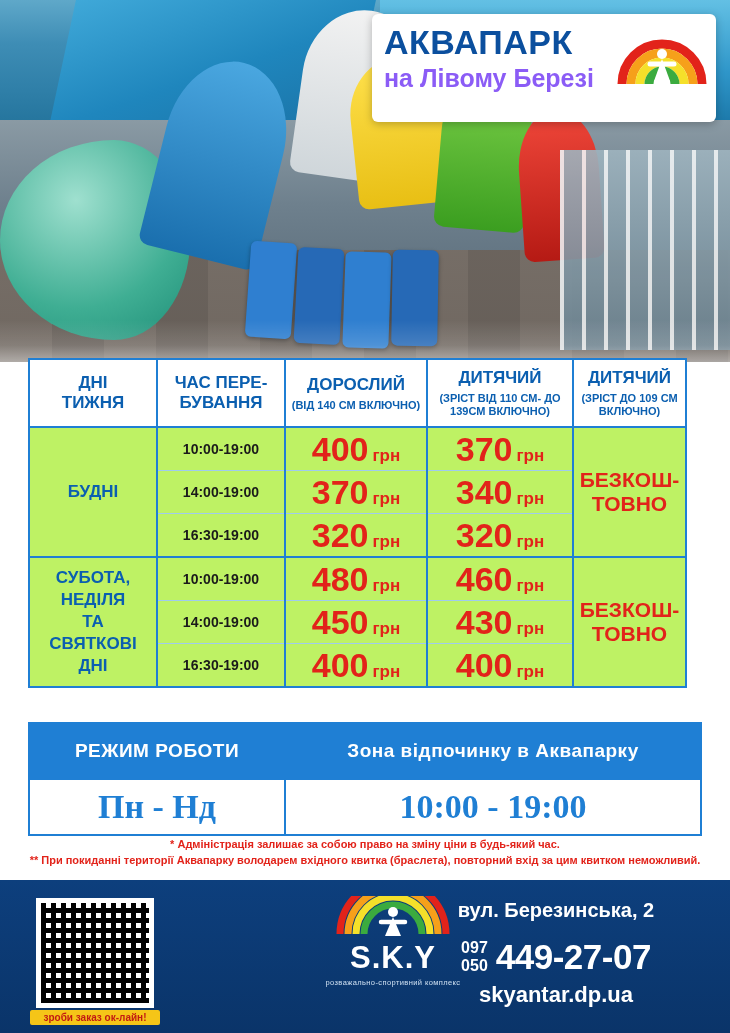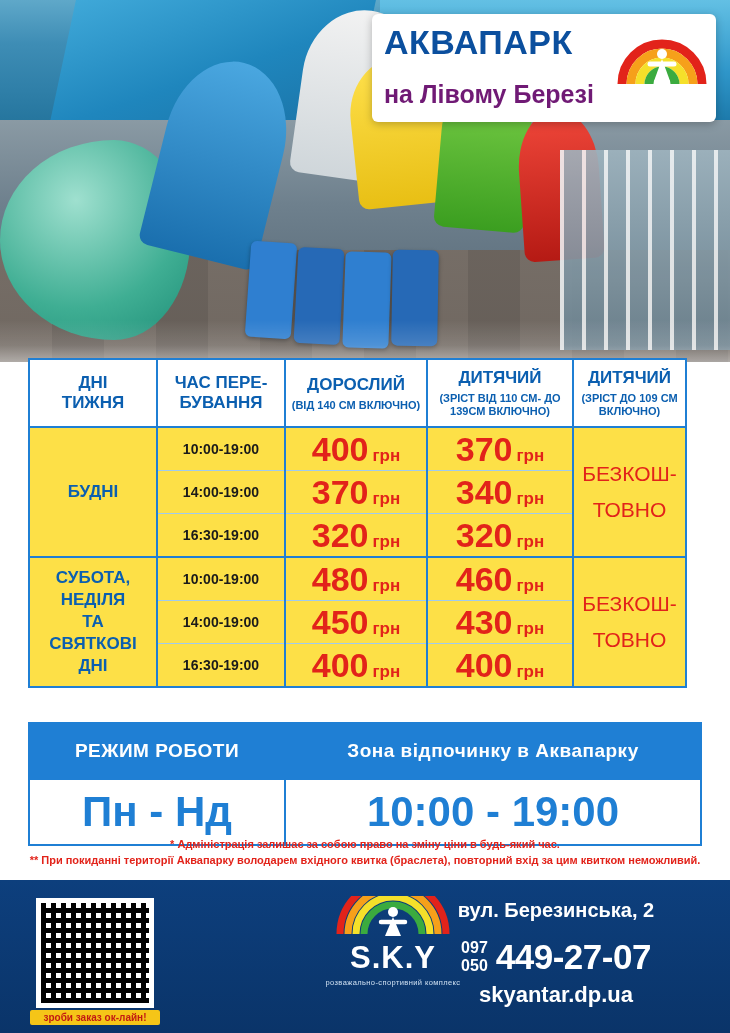--- a/index.html
+++ b/index.html
@@ -86,34 +86,34 @@
     border-radius: 6px;
     box-shadow: 0 2px 8px rgba(0,0,0,.25);
     padding: 8px 12px;
   }
   .logo-title {
     color: #0b4f9e; font-weight: bold; font-size: 34px; letter-spacing: .5px;
     line-height: 40px; white-space: nowrap;
     text-shadow: 0 1px 0 #ffffff;
   }
   .logo-sub {
-    color: #701a75; font-weight: bold; font-size: 25px; line-height: 32px;
-    white-space: nowrap; margin-top: 16px;
+    color: #8b5cf6; font-weight: bold; font-size: 25px; line-height: 32px;
+    white-space: nowrap; margin-top: 0;
   }
   .rainbow-mark {
     position: absolute; right: 8px; top: 10px; width: 92px; height: 62px;
   }
 
   
   .table-wrap {
     position: absolute; left: 28px; top: 358px; width: 674px;
   }
   table.price {
     width: 659px; border-collapse: collapse; table-layout: fixed;
-    background: #fde047;
+    background: #bef264;
   }
   table.price td, table.price th {
     border: 2px solid #1f7fd4;
     text-align: center; vertical-align: middle;
   }
   .hdr {
     background: #ffffff; color: #0b5fb0; font-weight: bold;
     font-size: 17px; line-height: 20px; padding: 8px 2px;
   }
   .hdr .small {
@@ -135,35 +135,35 @@
   }
   .pricecell.first { border-top: 2px solid #1f7fd4 !important; }
   .pricecell.last { border-bottom: 2px solid #1f7fd4 !important; }
   .amount {
     color: #e2231a; font-weight: bold; font-size: 34px; line-height: 38px;
   }
   .cur {
     color: #e2231a; font-weight: bold; font-size: 17px; margin-left: 4px;
   }
   .free {
-    color: #e2231a; font-weight: normal; font-size: 21px; line-height: 36px;
+    color: #e2231a; font-weight: bold; font-size: 21px; line-height: 24px;
   }
 
   
   .sched {
     position: absolute; left: 28px; top: 722px; width: 674px;
   }
   table.sched-t { width: 674px; border-collapse: collapse; table-layout: fixed; }
   table.sched-t td { border: 2px solid #1f7fd4; text-align: center; }
   .sched-head {
     background: #1f7fd4; color: #ffffff; font-weight: bold; font-size: 19px;
     padding: 16px 4px; letter-spacing: .5px;
   }
   .sched-val {
-    color: #1f7fd4; font-weight: bold; font-size: 42px; padding: 8px 4px;
+    color: #1f7fd4; font-weight: bold; font-size: 34px; padding: 8px 4px; font-family: Liberation Serif, serif;
   }
 
   
   .notes {
     position: absolute; left: 28px; top: 836px; width: 674px; text-align: center;
   }
   .notes div {
     color: #e2231a; font-weight: bold; font-size: 11px; line-height: 16px;
   }
 

